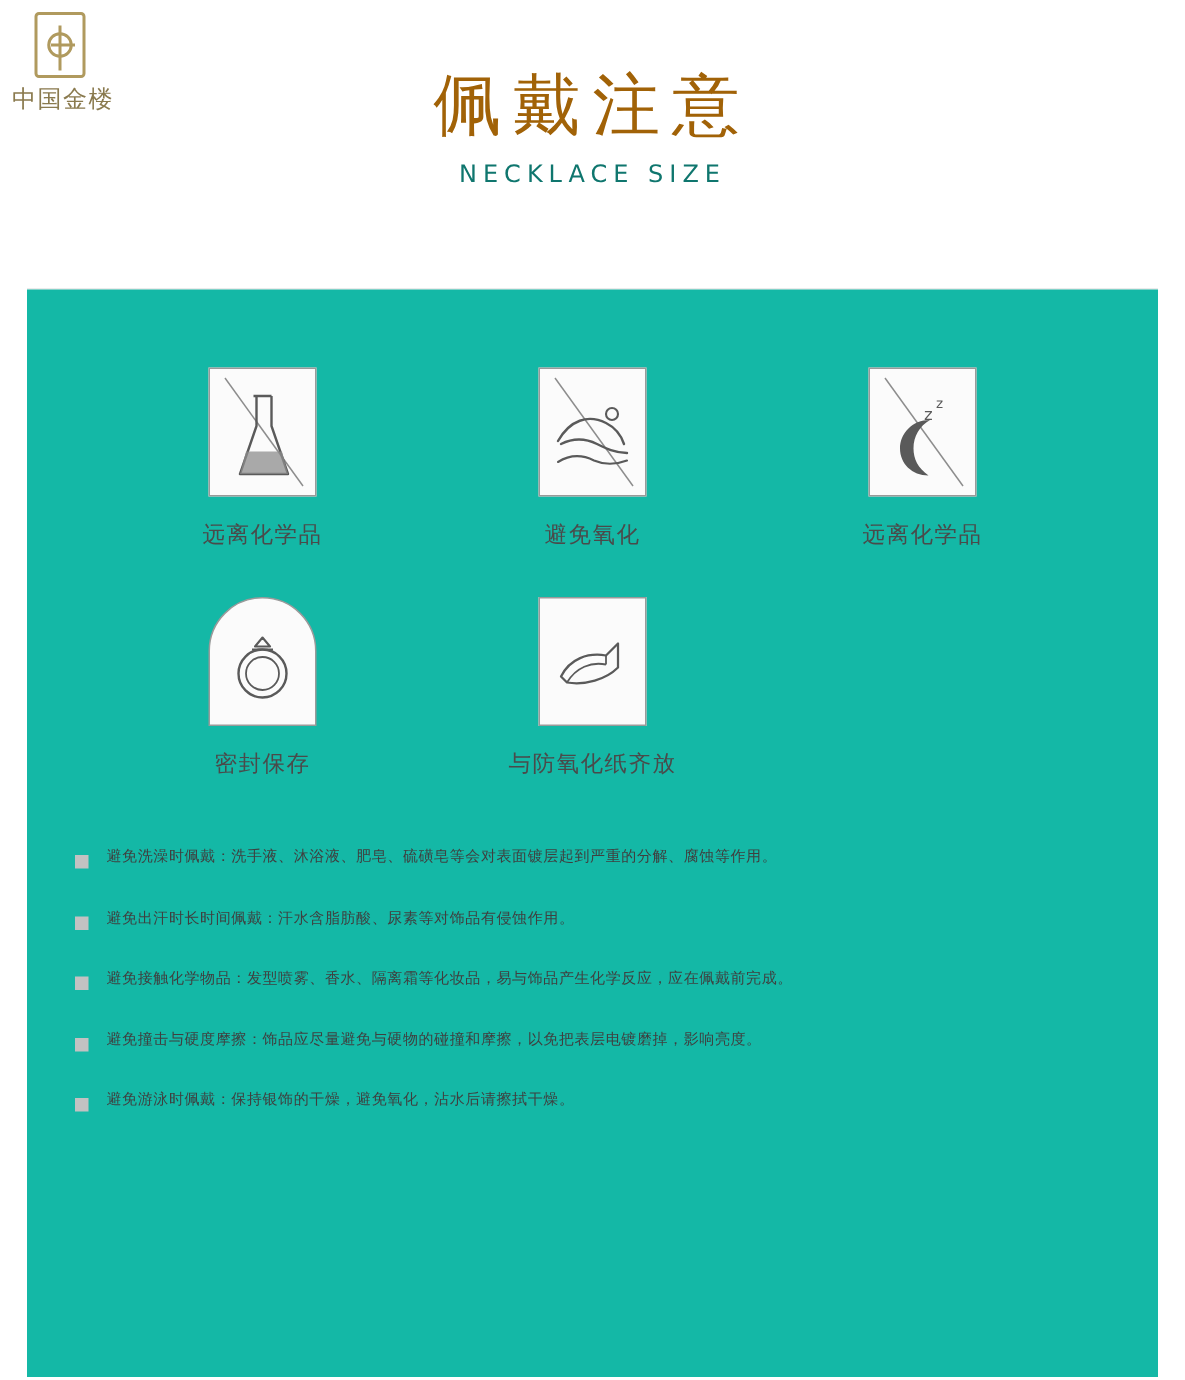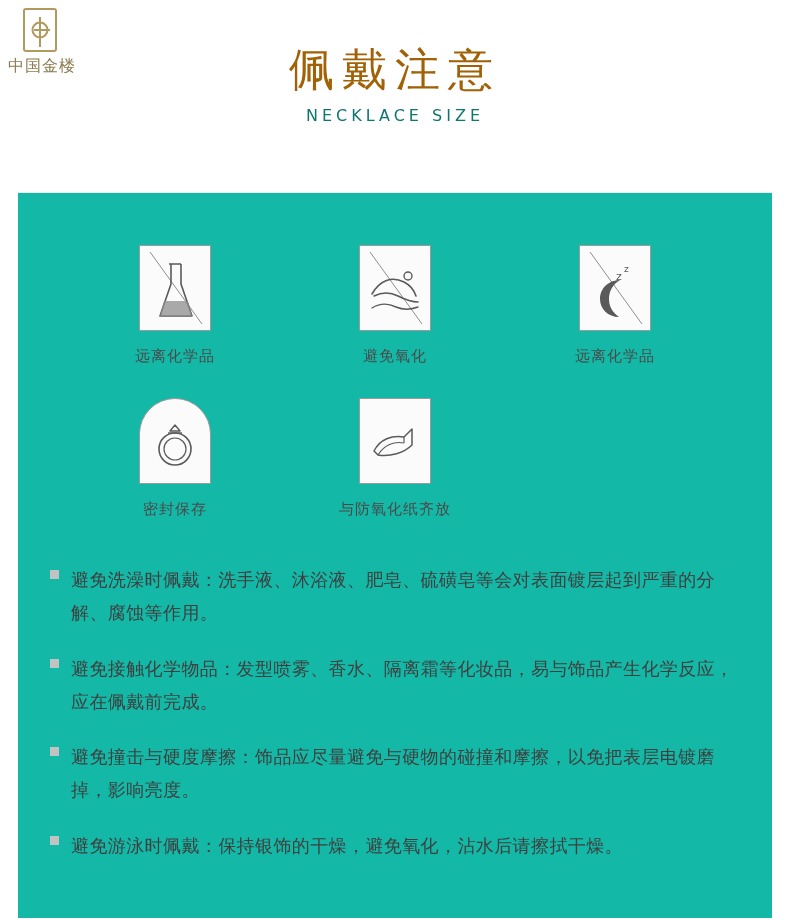--- a/index.html
+++ b/index.html
@@ -142,21 +142,21 @@
   }
   .note-bullet {
     flex: 0 0 auto;
     width: 9px;
     height: 9px;
     background: #c2c2c2;
     margin-top: 7px;
     margin-right: 12px;
   }
   .note-text {
-    font-size: 18px;
+    font-size: 10px;
     line-height: 1.85;
     color: #3f3f3f;
     letter-spacing: 0.4px;
   }
 </style>
 </head>
 <body>
 
 <div class="logo-block">
   <div class="logo-mark">
@@ -238,20 +238,24 @@
 
   </div>
 
   <div class="notes">
     <div class="note-item">
       <span class="note-bullet"></span>
       <span class="note-text">避免洗澡时佩戴：洗手液、沐浴液、肥皂、硫磺皂等会对表面镀层起到严重的分解、腐蚀等作用。</span>
     </div>
     <div class="note-item">
       <span class="note-bullet"></span>
+      <span class="note-text">避免出汗时长时间佩戴：汗水含脂肪酸、尿素等对饰品有侵蚀作用。</span>
+    </div>
+    <div class="note-item">
+      <span class="note-bullet"></span>
       <span class="note-text">避免接触化学物品：发型喷雾、香水、隔离霜等化妆品，易与饰品产生化学反应，应在佩戴前完成。</span>
     </div>
     <div class="note-item">
       <span class="note-bullet"></span>
       <span class="note-text">避免撞击与硬度摩擦：饰品应尽量避免与硬物的碰撞和摩擦，以免把表层电镀磨掉，影响亮度。</span>
     </div>
     <div class="note-item">
       <span class="note-bullet"></span>
       <span class="note-text">避免游泳时佩戴：保持银饰的干燥，避免氧化，沾水后请擦拭干燥。</span>
     </div>

